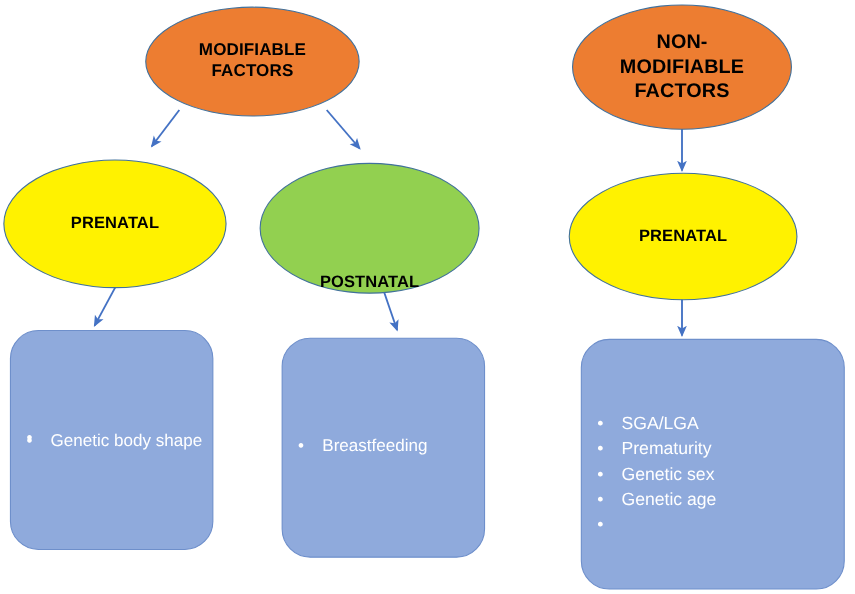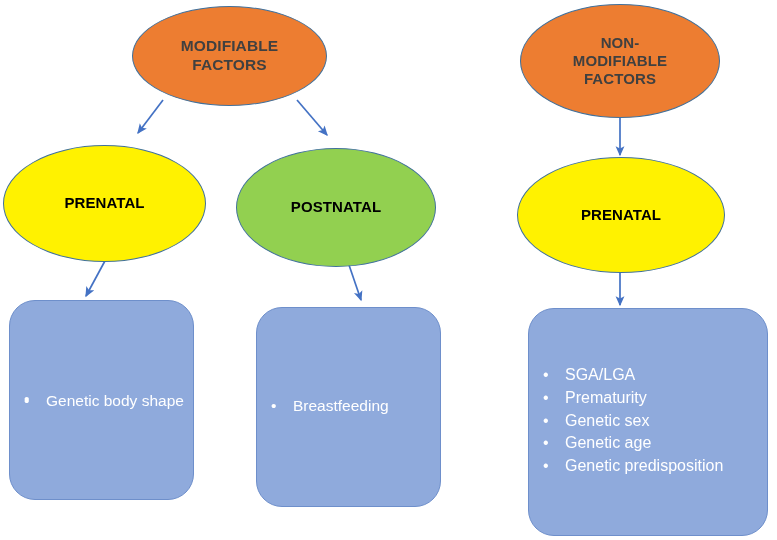--- a/index.html
+++ b/index.html
@@ -26,21 +26,21 @@
   .ellipse {
     border-radius: 50%;
     border: 1.5px solid #41719C;
   }
   .ellipse .label {
     line-height: 1.22;
     letter-spacing: .1px;
   }
   .orange {
     background: #ED7D31;
-    color: #404040;
+    color: #000000;
     font-weight: bold;
   }
   .yellow {
     background: #FFF200;
     color: #000000;
     font-weight: bold;
   }
   .green {
     background: #92D050;
     color: #000000;
@@ -77,21 +77,21 @@
   .arrow-layer {
     position: absolute;
     left: 0;
     top: 0;
     width: 777px;
     height: 540px;
     pointer-events: none;
   }
   
   #node-modifiable .label { font-size: 15.5px; }
-  #node-nonmodifiable .label { font-size: 15px; }
+  #node-nonmodifiable .label { font-size: 18px; }
   #node-prenatal-left .label,
   #node-postnatal .label,
   #node-prenatal-right .label { font-size: 15px; }
 
   #box-modifiable-prenatal .bullets { font-size: 15.5px; padding-top: 2px; }
   #box-modifiable-postnatal .bullets { font-size: 15.5px; }
   #box-nonmodifiable-prenatal .bullets { font-size: 16px; }
 </style>
 </head>
 <body>
@@ -126,21 +126,21 @@
       <div>NON-</div>
       <div>MODIFIABLE</div>
       <div>FACTORS</div>
     </div>
   </div>
 
   <div class="node ellipse yellow" id="node-prenatal-left" style="left:3px; top:145px; width:203px; height:117px;">
     <div class="label">PRENATAL</div>
   </div>
 
-  <div class="node ellipse green" id="node-postnatal" style="left:236px; top:148px; width:200px; height:119px;">
+  <div class="node ellipse green" id="node-postnatal" style="left:236px; top:148px; width:200px; height:119px;align-items:flex-end;">
     <div class="label">POSTNATAL</div>
   </div>
 
   <div class="node ellipse yellow" id="node-prenatal-right" style="left:517px; top:157px; width:208px; height:116px;">
     <div class="label">PRENATAL</div>
   </div>
 
   <div class="node roundbox" id="box-modifiable-prenatal" style="left:9px; top:300px; width:185px; height:200px;">
     <ul class="bullets">
       <li>
@@ -175,18 +175,17 @@
       <li>
         <span class="dot">•</span>
         <span>Genetic sex</span>
       </li>
       <li>
         <span class="dot">•</span>
         <span>Genetic age</span>
       </li>
       <li>
         <span class="dot">•</span>
-        <span>Genetic predisposition</span>
       </li>
     </ul>
   </div>
 
 </div>
 
 </body></html>

